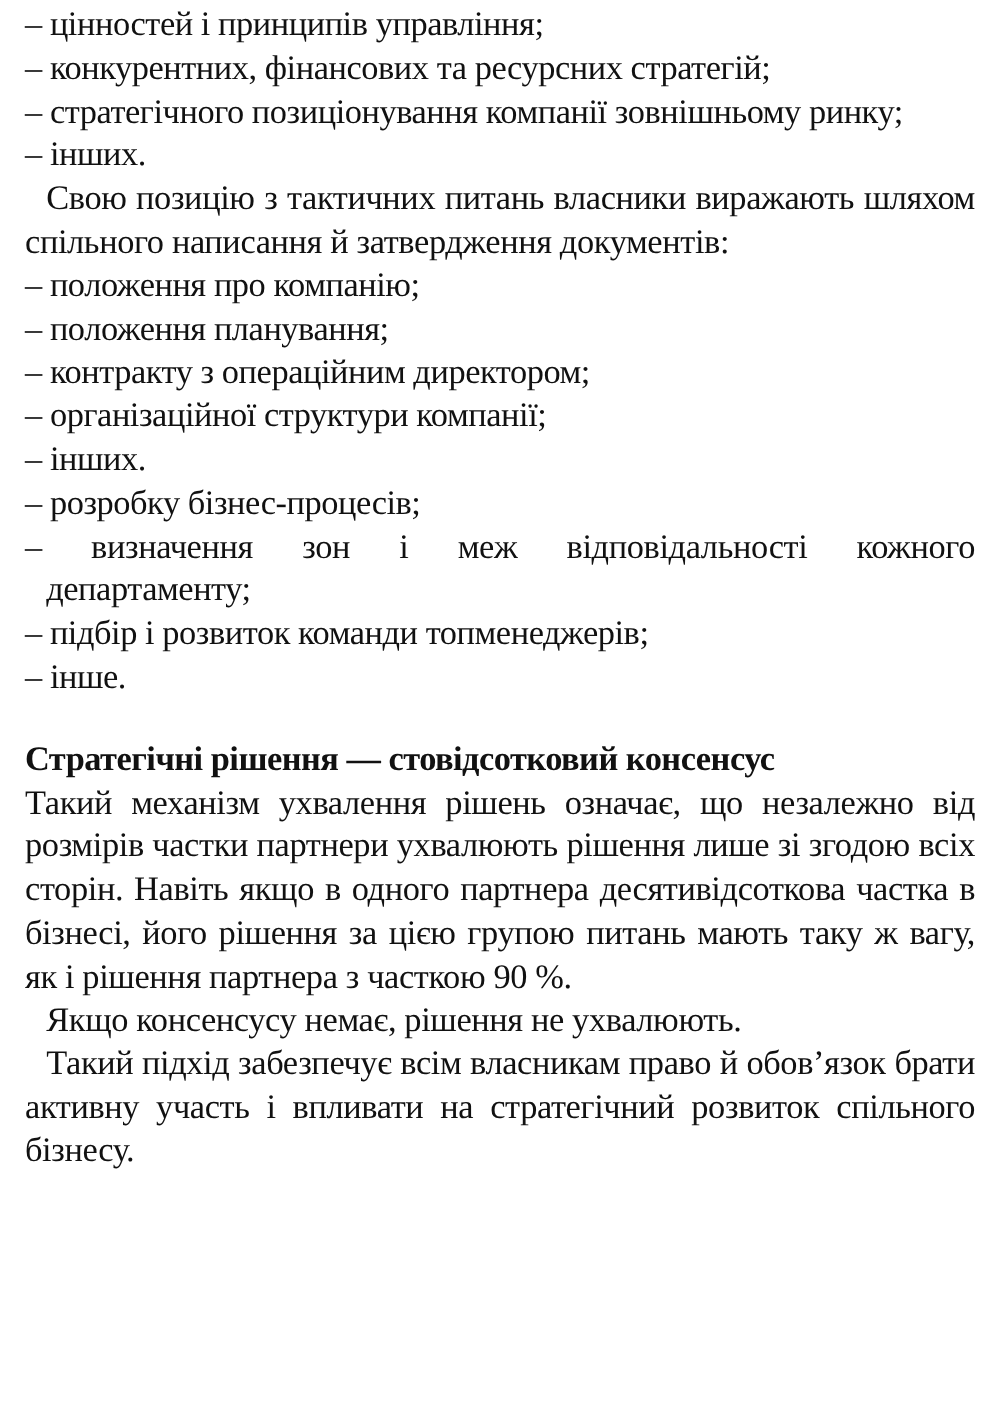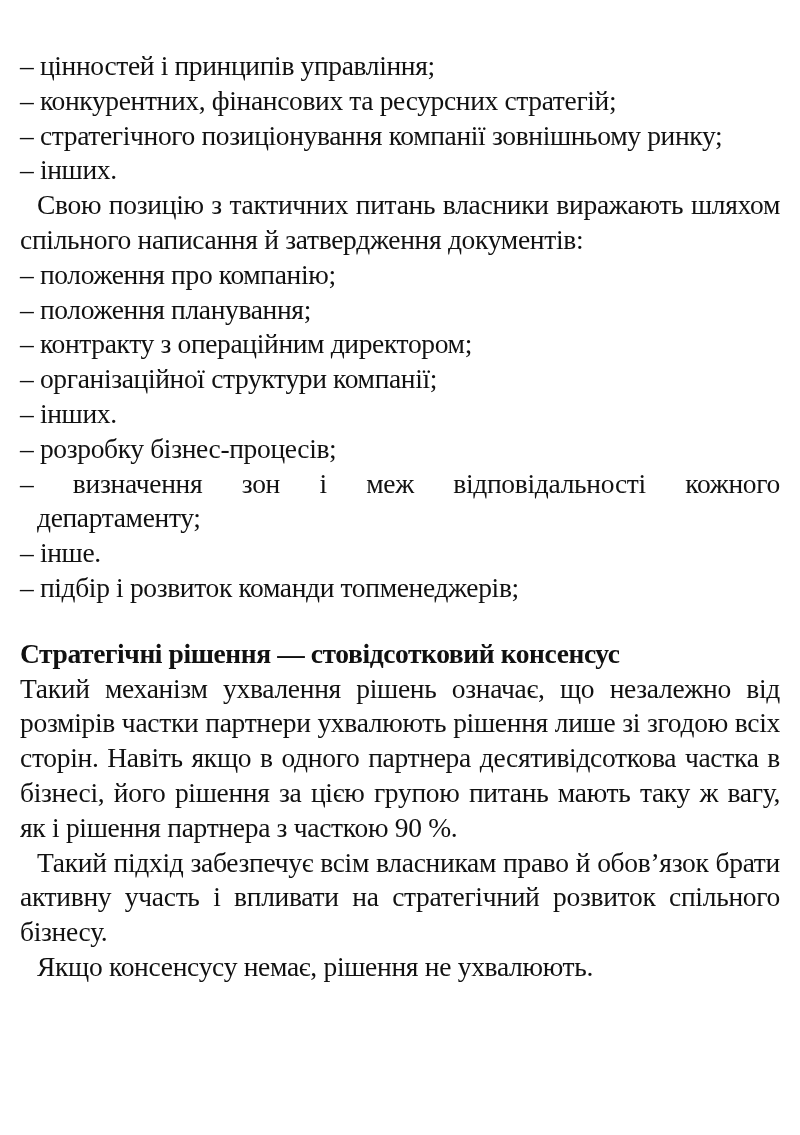--- a/index.html
+++ b/index.html
@@ -5,21 +5,20 @@
   html, body { margin: 0; padding: 0; background: #ffffff; }
   body {
     width: 800px; height: 1135px; overflow: hidden; position: relative;
     font-family: "Liberation Serif", "DejaVu Serif", serif;
     color: #111111;
   }
   .page {
     position: absolute; left: 20px; top: 0px; width: 760px;
     font-size: 27.5px; line-height: 34.8px;
     padding-top: 2px;
-    margin-top: 47px;
   }
   .line { display: block; white-space: nowrap; letter-spacing: -0.35px; }
   .para { display: block; text-align: justify; text-indent: 17px; letter-spacing: -0.3px; }
   .para.noindent { text-indent: 0; }
   .hang { display: block; text-align: justify; text-align-last: justify; letter-spacing: -0.3px; }
   .hang-cont { display: block; padding-left: 17px; letter-spacing: -0.35px; }
   .gap { display: block; height: 31px; }
   .heading { display: block; font-weight: bold; letter-spacing: -0.4px; white-space: nowrap; }
 </style>
 </head>
@@ -36,24 +35,24 @@
   <span class="line">– положення про компанію;</span>
   <span class="line">– положення планування;</span>
   <span class="line">– контракту з операційним директором;</span>
   <span class="line">– організаційної структури компанії;</span>
   <span class="line">– інших.</span>
 
 
   <span class="line">– розробку бізнес-процесів;</span>
   <span class="hang">– визначення зон і меж відповідальності кожного</span>
   <span class="hang-cont">департаменту;</span>
+  <span class="line">– підбір і розвиток команди топменеджерів;</span>
   <span class="line">– інше.</span>
-  <span class="line">– підбір і розвиток команди топменеджерів;</span>
 
 
   <span class="gap"></span>
 
   <span class="heading">Стратегічні рішення — стовідсотковий консенсус</span>
 
   <span class="para noindent">Такий механізм ухвалення рішень означає, що незалежно від розмірів частки партнери ухвалюють рішення лише зі згодою всіх сторін. Навіть якщо в одного партнера десятивідсоткова частка в бізнесі, його рішення за цією групою питань мають таку ж вагу, як і рішення партнера з часткою 90 %.</span>
+  <span class="para">Якщо консенсусу немає, рішення не ухвалюють.</span>
   <span class="para">Такий підхід забезпечує всім власникам право й обов’язок брати активну участь і впливати на стратегічний розвиток спільного бізнесу.</span>
-  <span class="para">Якщо консенсусу немає, рішення не ухвалюють.</span>
 </div>
 
 </body></html>

